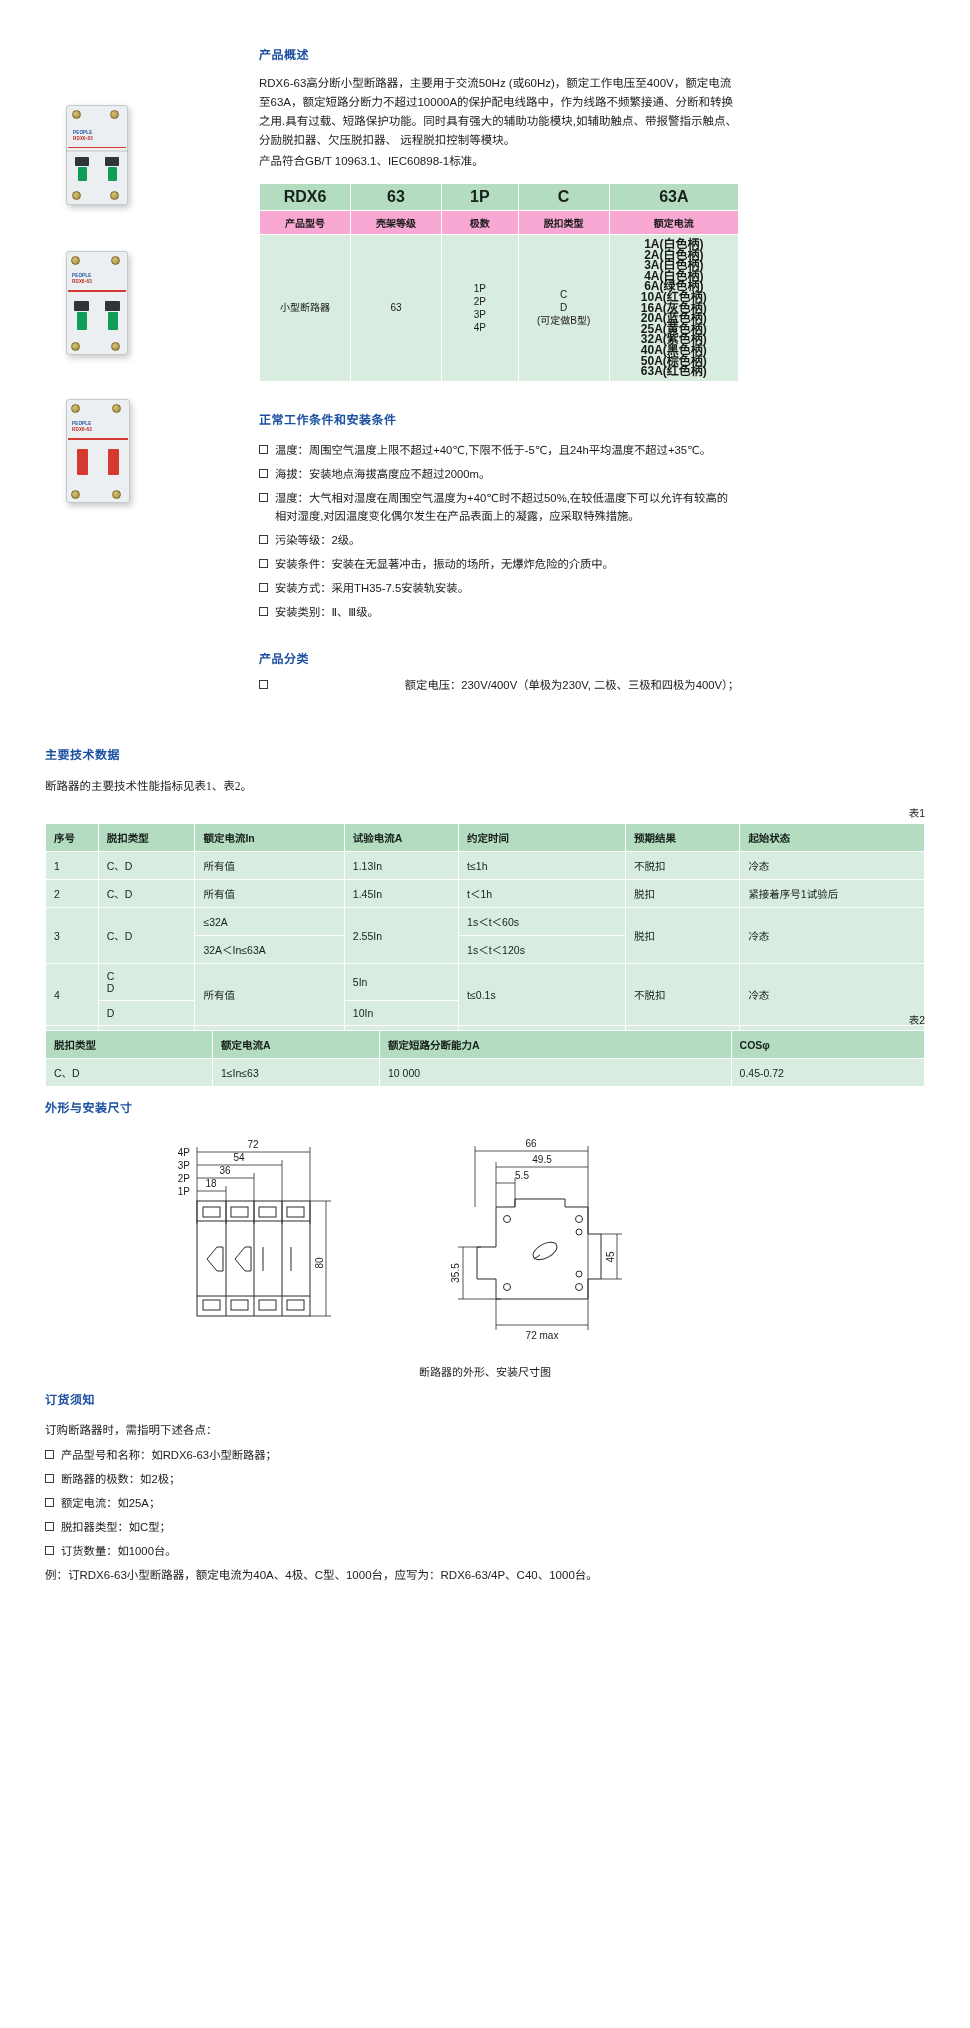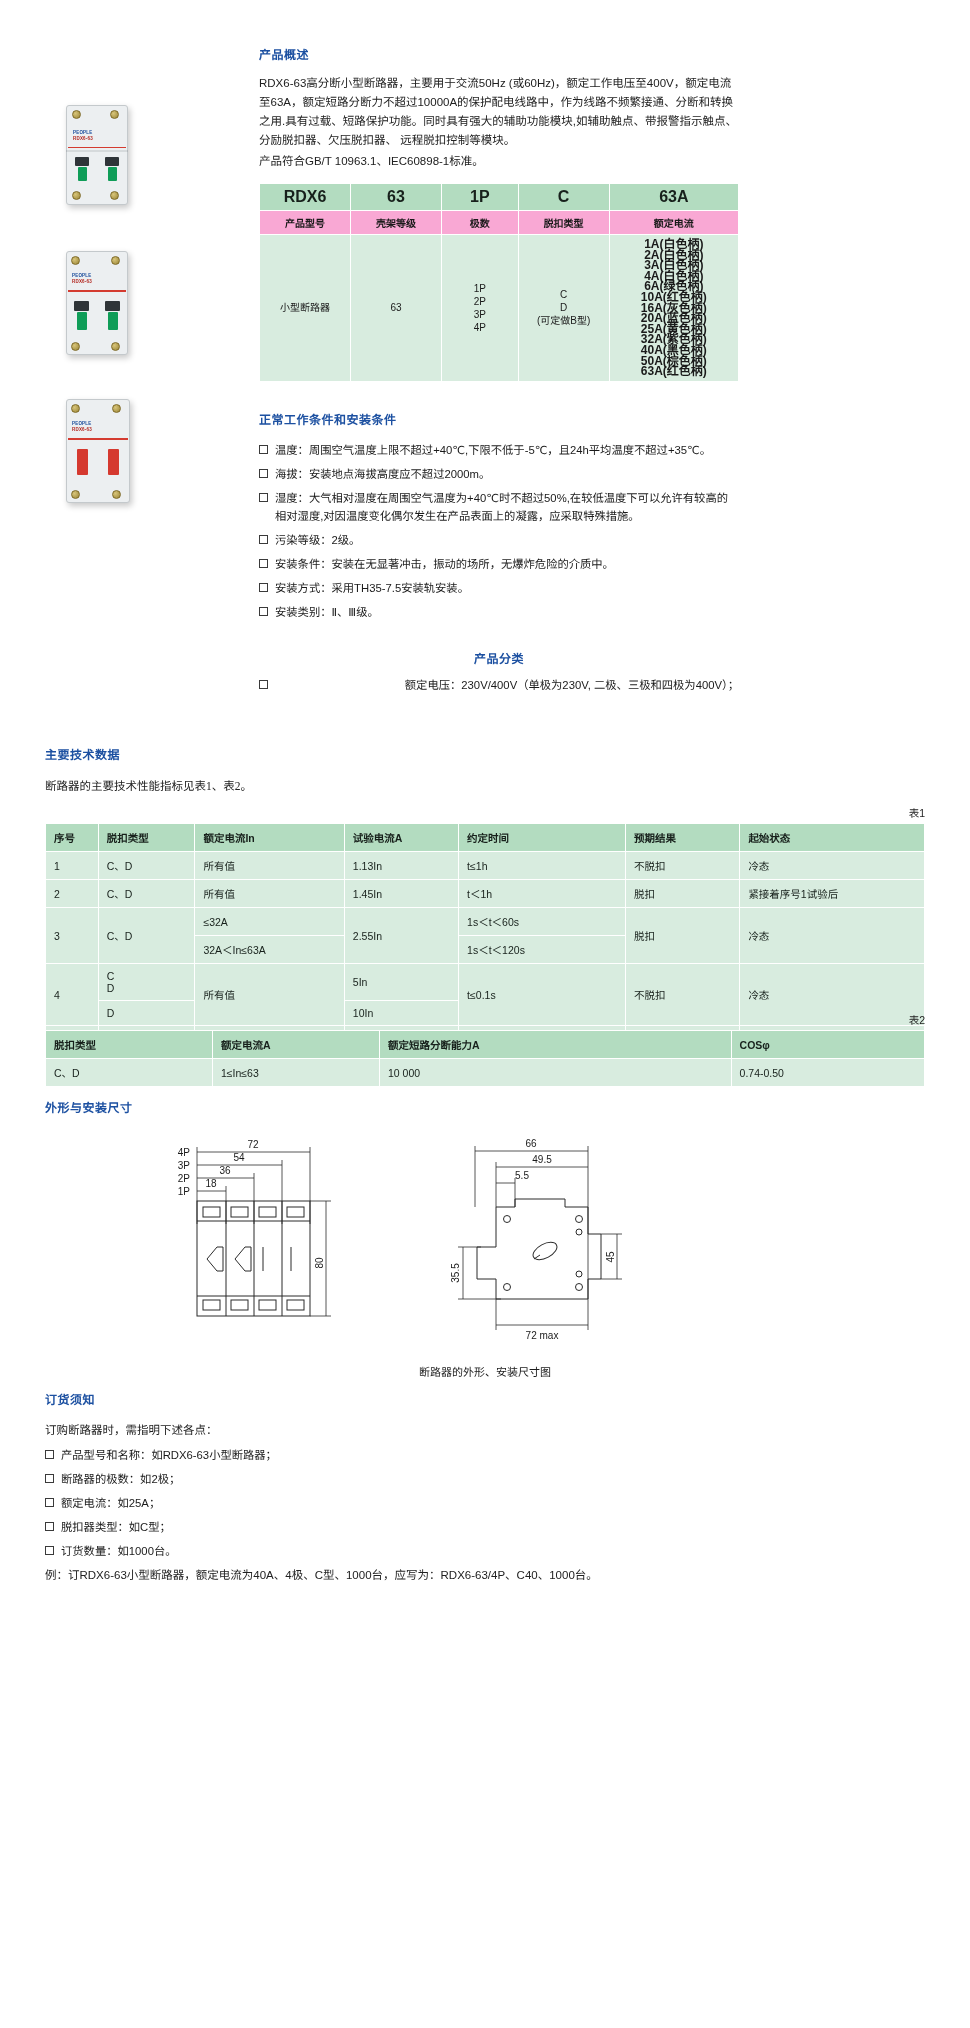--- a/index.html
+++ b/index.html
@@ -246,21 +246,21 @@
       <div class="chk-row">
         <span class="chk-box"></span>
         <span class="chk-txt">安装方式：采用TH35-7.5安装轨安装。</span>
       </div>
       <div class="chk-row">
         <span class="chk-box"></span>
         <span class="chk-txt">安装类别：Ⅱ、Ⅲ级。</span>
       </div>
     </div>
 
-    <div class="h-blue" style="margin-top:28px;text-align:center;">产品分类</div>
+    <div class="h-blue" style="margin-top:28px;">产品分类</div>
 
     <div class="chk-list" style="text-align:right;">
       <div class="chk-row">
         <span class="chk-box"></span>
         <span class="chk-txt">额定电压：230V/400V（单极为230V, 二极、三极和四极为400V）；</span>
       </div>
     </div>
   </div>
 
   <div class="sec-full" style="top:745px;font-family:Liberation Serif, serif;">
@@ -361,21 +361,21 @@
           <th style="width:19%">额定电流A</th>
           <th style="width:40%">额定短路分断能力A</th>
           <th style="width:22%">COSφ</th>
         </tr>
       </thead>
       <tbody>
         <tr>
           <td>C、D</td>
           <td>1≤In≤63</td>
           <td>10 000</td>
-          <td>0.74-0.50</td>
+          <td>0.45-0.72</td>
         </tr>
       </tbody>
     </table>
   </div>
 
   <div class="sec-full" style="top:1098px;">
     <div class="h-blue">外形与安装尺寸</div>
 
     <div class="draw-wrap" style="margin-top:14px;">
       <svg width="880" height="230" viewBox="0 0 880 230">

